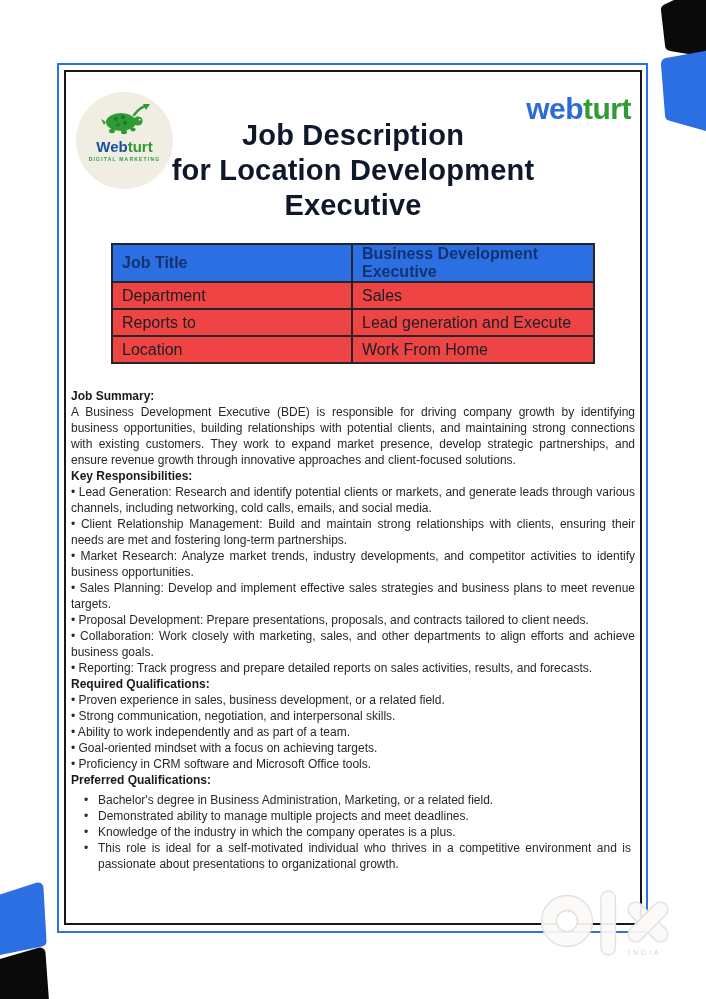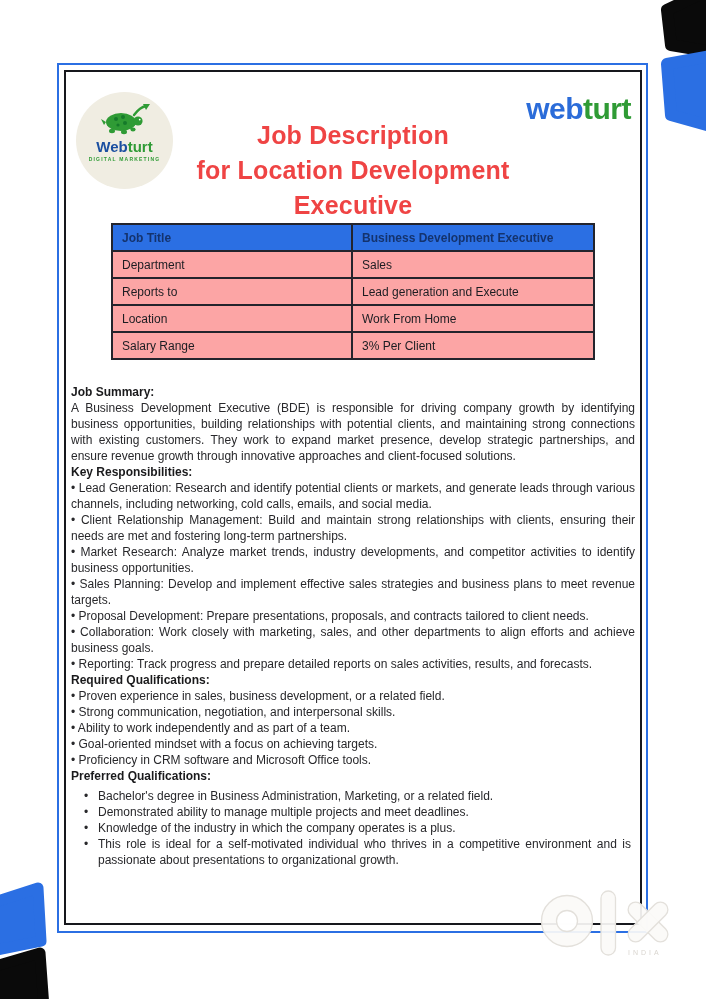--- a/index.html
+++ b/index.html
@@ -32,30 +32,30 @@
   .logo-tagline { font-size:5px; letter-spacing:1.2px; color:#2f9b35; font-weight:bold; margin-top:2px; }
 
   .wordmark {
     position:absolute; right:9px; top:22px; font-size:30px; font-weight:bold;
     line-height:30px; letter-spacing:-0.5px;
   }
   .wm-web { color:#2b6cd9; } .wm-turt { color:#2f9b35; }
 
   .doc-title {
     margin:0; padding-top:46px; text-align:center;
-    font-size:25px; line-height:35px; font-weight:bold; color:#ef4444;
+    font-size:29px; line-height:35px; font-weight:bold; color:#0f172a;
     letter-spacing:0.2px;
   }
 
   
   table.job-table {
     border-collapse:collapse; table-layout:fixed; width:482px;
-    margin:0 auto 0 auto; font-size:12px; color:#1c1d22;
+    margin:20px auto 0 auto; font-size:16px; color:#1c1d22;
   }
-  table.job-table td { border:2px solid #23242c; height:25px; padding:0 9px; background:#fca5a5; }
+  table.job-table td { border:2px solid #23242c; height:25px; padding:0 9px; background:#ef4444; }
   table.job-table td.c-label { text-align:left; }
   table.job-table td.c-value { text-align:left; }
   table.job-table tr.head td { background:#2b6fe3; color:#14336e; }
   table.job-table tr.head td.c-label { font-weight:bold; }
   table.job-table tr.head td.c-value { font-weight:600; }
 
   
   .body-text {
     margin-top:24px; padding:0 1px 0 1px;
     font-size:12px; line-height:16px; color:#28282b;
@@ -129,24 +129,20 @@
               <td class="c-value">Sales</td>
             </tr>
             <tr>
               <td class="c-label">Reports to</td>
               <td class="c-value">Lead generation and Execute</td>
             </tr>
             <tr>
               <td class="c-label">Location</td>
               <td class="c-value">Work From Home</td>
             </tr>
-            <tr>
-              <td class="c-label">Salary Range</td>
-              <td class="c-value">3% Per Client</td>
-            </tr>
           </tbody>
       </table>
 
       <div class="body-text">
           <div class="sec-heading">Job Summary:</div>
           <p>A Business Development Executive (BDE) is responsible for driving company growth by identifying business opportunities, building relationships with potential clients, and maintaining strong connections with existing customers. They work to expand market presence, develop strategic partnerships, and ensure revenue growth through innovative approaches and client-focused solutions.</p>
           <div class="sec-heading">Key Responsibilities:</div>
           <p>• Lead Generation: Research and identify potential clients or markets, and generate leads through various channels, including networking, cold calls, emails, and social media.</p>
           <p>• Client Relationship Management: Build and maintain strong relationships with clients, ensuring their needs are met and fostering long-term partnerships.</p>
           <p>• Market Research: Analyze market trends, industry developments, and competitor activities to identify business opportunities.</p>

